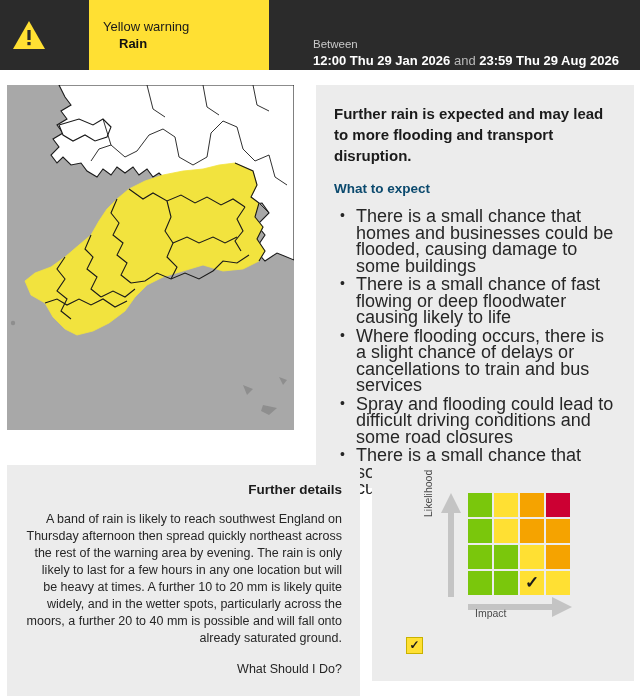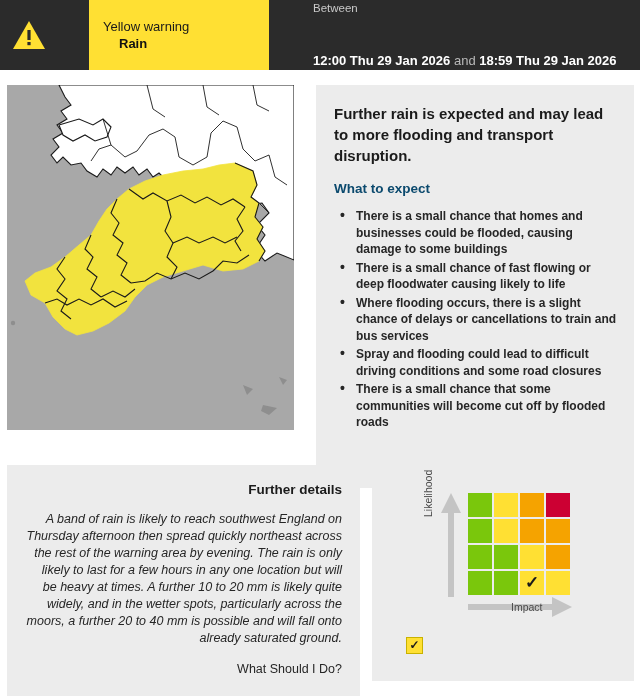--- a/index.html
+++ b/index.html
@@ -49,21 +49,21 @@
     font-weight: bold;
     color: #111111;
     line-height: 18px;
     padding-left: 16px;
   }
 
   .header-dark {
     flex: 1;
     display: flex;
     flex-direction: column;
-    justify-content: space-between;
+    justify-content: flex-end;
     padding-left: 12px;
   }
   .hd-line1 {
     font-size: 11.5px;
     color: #c9c9c9;
     line-height: 16px;
   }
   .hd-line2 {
     font-size: 13px;
     color: #ffffff;
@@ -105,25 +105,24 @@
     line-height: 18px;
     margin-bottom: 10px;
   }
   ul.expect-list {
     list-style: none;
     margin: 0; padding: 0 0 0 6px;
   }
   ul.expect-list li {
     position: relative;
     padding-left: 16px;
-    font-size: 12px;
+    font-size: 18px;
     color: #262626;
     line-height: 16.5px;
     margin-bottom: 2px;
-    font-weight: bold;
   }
   ul.expect-list li::before {
     content: "\2022";
     position: absolute;
     left: 0; top: -1px;
     font-size: 14px;
     color: #262626;
   }
 
   
@@ -140,21 +139,20 @@
     font-size: 13.5px;
     font-weight: bold;
     color: #1b1b1b;
     line-height: 18px;
     margin-bottom: 12px;
   }
   .details-body {
     font-size: 12.5px;
     color: #262626;
     line-height: 17px;
-    font-style: italic;
   }
   .details-q {
     font-size: 12.5px;
     color: #262626;
     line-height: 17px;
     margin-top: 14px;
   }
 
   
   .matrix-panel {
@@ -191,24 +189,23 @@
     position: absolute;
     left: 50px; top: 52px;
     font-size: 10.5px;
     color: #4a4a4a;
     transform: rotate(-90deg);
     transform-origin: left top;
     white-space: nowrap;
   }
   .axis-x-label {
     position: absolute;
-    left: 103px; top: 136px;
+    left: 103px; top: 142px;
     font-size: 10.5px;
     color: #4a4a4a;
-    margin-left: 36px;
   }
   .arrow-y { position: absolute; left: 68px; top: 28px; }
   .arrow-x { position: absolute; left: 96px; top: 131px; }
 
   .legend {
     position: absolute;
     left: 34px; top: 172px;
     display: flex;
     align-items: center;
   }
@@ -249,21 +246,21 @@
   </div>
 
   <div class="header-yellow">
     <div class="hy-line1">Yellow warning</div>
     <div class="hy-line2">Rain</div>
   </div>
 
   <div class="header-dark">
     <div class="hd-line1">Between</div>
     <div class="hd-line2">
-      <span class="strong">12:00 Thu 29 Jan 2026</span><span class="conj"> and </span><span class="strong">18:59 Thu 29 Jan 2026</span>
+      <span class="strong">12:00 Thu 29 Jan 2026</span><span class="conj"> and </span><span class="strong">23:59 Thu 29 Aug 2026</span>
     </div>
   </div>
 </div>
 
 <div class="map-panel">
   <svg class="map-svg" viewBox="0 0 287 345">
     <rect x="0" y="0" width="287" height="345" fill="#a8a8a8"></rect>
 
     <g>
       <path fill="#ffffff" stroke="#1a1a1a" stroke-width="1.1" d="M52,0 L287,0 L287,175 L270,168 L258,176 L248,165 L258,150

